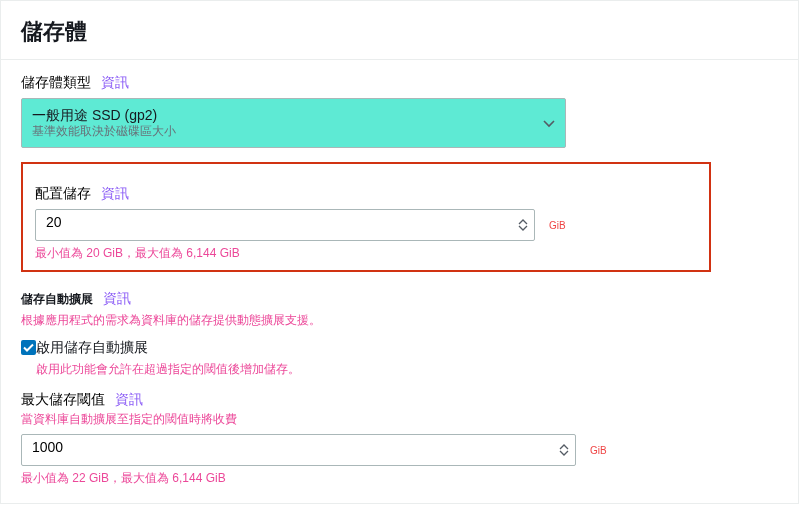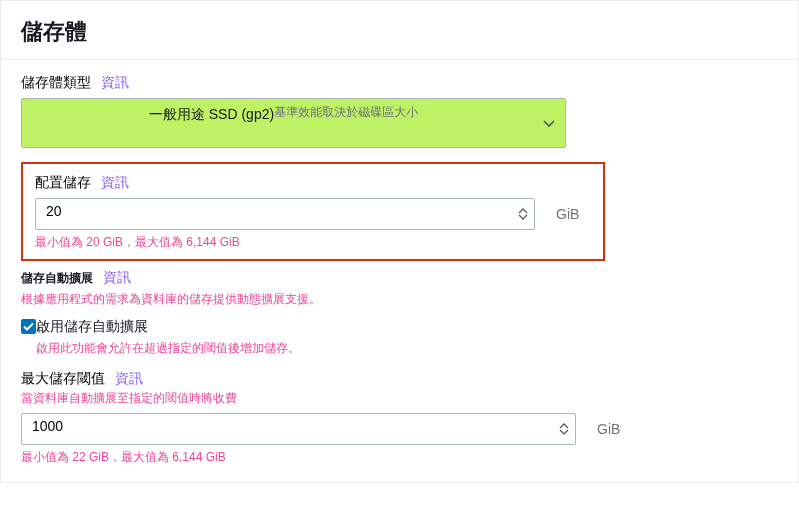--- a/index.html
+++ b/index.html
@@ -45,45 +45,45 @@
     margin-top: 4px;
     line-height: 1.4;
   }
   .select-box {
     position: relative;
     border: 1px solid #aab7b8;
     border-radius: 2px;
     height: 50px;
     width: 545px;
     padding: 6px 30px 6px 10px;
-    background: #bef264;
+    background: #5eead4;
     cursor: pointer;
     display: flex;
-    flex-direction: row;
+    flex-direction: column;
     justify-content: center;
   }
   .select-main { font-size: 14px; line-height: 1.3; }
   .select-sub { font-size: 12px; color: #687078; line-height: 1.3; }
   .select-caret {
     position: absolute;
     right: 10px;
     top: 50%;
     transform: translateY(-50%);
     color: #545b64;
   }
   .highlight-box {
     border: 2px solid #d13212;
-    padding: 10px 12px 8px 12px;
-    width: 584px;
-    margin-bottom: 8px;
+    padding: 21px 12px 8px 12px;
+    width: 690px;
+    margin-bottom: 18px;
   }
   .input-row {
     display: flex;
     align-items: center;
-    gap: 21px;
+    gap: 14px;
   }
   .num-input {
     border: 1px solid #aab7b8;
     border-radius: 2px;
     height: 32px;
     padding: 4px 24px 4px 10px;
     font-size: 14px;
     width: 555px;
     position: relative;
     background: #fff;
@@ -102,21 +102,21 @@
     top: 50%;
     transform: translateY(-50%);
     width: 14px;
     display: flex;
     flex-direction: column;
     align-items: center;
     gap: 0px;
     color: #545b64;
   }
   .spinner svg { display:block; cursor:pointer; }
-  .unit { font-size: 14px; color: #737373; }
+  .unit { font-size: 10px; color: #ef4444; }
   .section-head {
     font-size: 12px;
     font-weight: 700;
     display: inline;
   }
   .section-head-row { margin-bottom: 2px; margin-top: 6px; }
   .checkbox-row {
     display: flex;
     align-items: flex-start;
     gap: 0;

